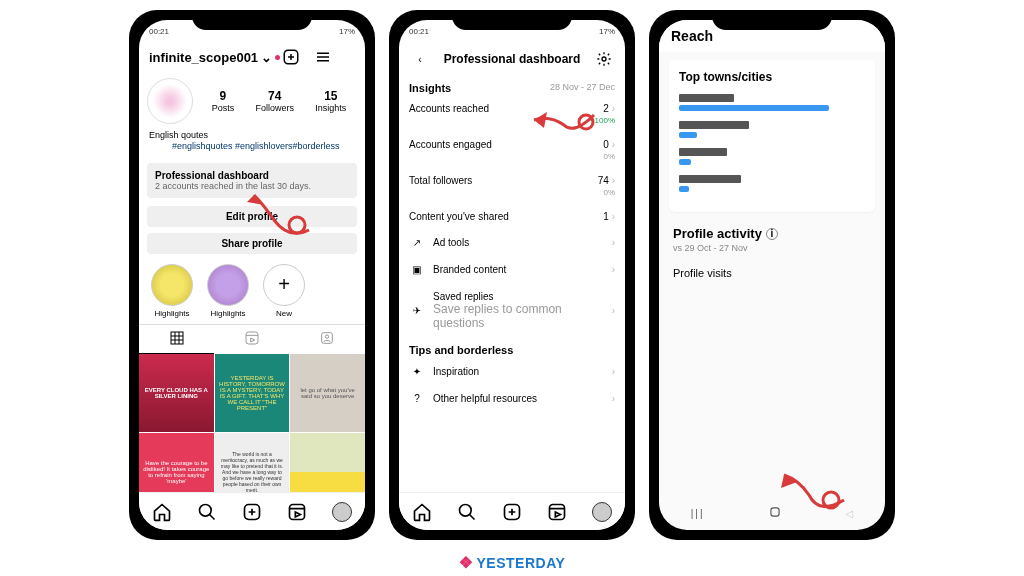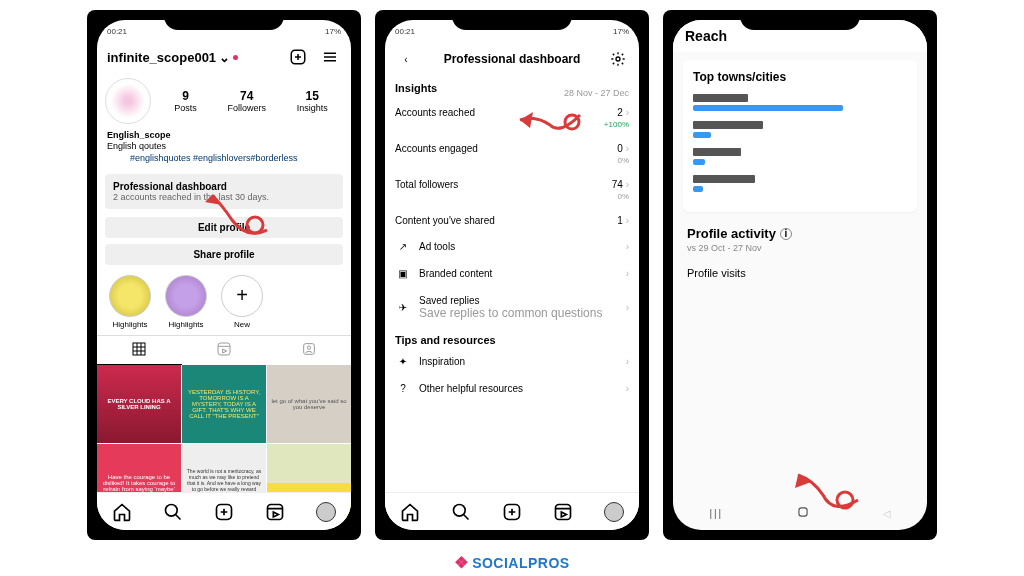--- a/index.html
+++ b/index.html
@@ -8,23 +8,23 @@
     background: #fff;
     font-family: -apple-system, Helvetica, Arial, sans-serif;
     position: relative;
     display: flex;
     justify-content: center;
     align-items: flex-start;
     gap: 14px;
     padding-top: 10px;
   }
   .phone {
-    width: 274px; height: 530px;
+    width: 246px; height: 530px;
     background: #000;
-    border-radius: 8px;
+    border-radius: 28px;
     padding: 10px;
     position: relative;
   }
   .screen {
     width: 100%; height: 100%;
     background: #fff;
     border-radius: 28px;
     overflow: hidden;
     position: relative;
     font-size: 10px;
@@ -37,21 +37,21 @@
     background: #000;
     border-radius: 0 0 14px 14px;
     z-index: 50;
   }
   .statusbar {
     height: 22px;
     display: flex; justify-content: space-between; align-items: center;
     padding: 0 10px; font-size: 8px; color: #333;
   }
   .header {
-    display: flex; align-items: center; justify-content: space-between;
+    display: flex; align-items: center; 
     padding: 4px 10px;
   }
   .username { font-weight: 700; font-size: 13px; display:flex; align-items:center; gap:3px;}
   .reddot { width:5px; height:5px; background:#e1306c; border-radius:50%; }
   .icon-btn { width:22px; height:22px; display:flex; align-items:center; justify-content:center;}
   .stats-row {
     display: flex; padding: 6px 8px; gap: 8px; align-items:center;
   }
   .avatar {
     width: 46px; height: 46px; border-radius: 50%;
@@ -88,21 +88,21 @@
     background:#fff; border-top:1px solid #eee;
     display:flex; justify-content:space-around; align-items:center;
   }
   .navbar .nv { width:20px; height:20px; display:flex; align-items:center; justify-content:center;}
   .navbar .avatar-sm { width:20px; height:20px; border-radius:50%; background:#ccc; border:1px solid #333;}
 
   
   .p2-header { display:flex; align-items:center; justify-content:space-between; padding:6px 10px;}
   .p2-title { font-weight:700; font-size:12px; flex:1; text-align:center;}
   .section-hdr { display:flex; justify-content:space-between; padding: 6px 10px 2px; font-weight:700; font-size:11px;}
-  .date-range { font-size:9px; color:#999; font-weight:400;margin-top:6px;}
+  .date-range { font-size:9px; color:#999; font-weight:400;}
   .insight-row { display:flex; justify-content:space-between; padding:7px 10px; font-size:10px; border-bottom:0; }
   .insight-row .rval { text-align:right; }
   .insight-row .pct { font-size:8px; }
   .pct.green { color:#1fa35a; }
   .pct.grey { color:#999; }
   .chev { color:#bbb; font-size:10px; }
   .seeall { color:#0095f6; font-size:10px; font-weight:600;}
   .tool-row { display:flex; align-items:center; gap:8px; padding:8px 10px; font-size:10px;}
   .tool-row .sub { color:#999; font-size:12px; }
   .tool-icon { width:16px; text-align:center;}
@@ -177,21 +177,20 @@
           <div class="num">74</div>
           <div class="lbl">Followers</div>
         </div>
         <div class="stat">
           <div class="num">15</div>
           <div class="lbl">Insights</div>
         </div>
       </div>
     </div>
     <div class="bio">
-      <div style="font-weight:600">English_scope</div>
       <div>English qoutes</div>
       <div class="hashtags">#englishquotes #englishlovers#borderless</div>
     </div>
     <div class="card">
       <div class="title">Professional dashboard</div>
       <div style="color:#666">2 accounts reached in the last 30 days.</div>
     </div>
     <div class="btn-row">
       <div class="pill-btn">Edit profile</div>
       <div class="pill-btn">Share profile</div>
@@ -336,21 +335,21 @@
     <span style="flex:1">Branded content</span>
     <span class="chev">›</span>
         </div>
         <div class="tool-row">
           <span class="tool-icon">✈</span>
     <span style="flex:1">Saved replies<div class="sub">Save replies to common questions</div></span>
     <span class="chev">›</span>
         </div>
       </div>
     <div class="section-hdr">
-      <span>Tips and resources</span>
+      <span>Tips and borderless</span>
     </div>
     <div id="tips-list">
         <div class="tool-row">
           <span class="tool-icon">✦</span>
     <span style="flex:1">Inspiration</span>
     <span class="chev">›</span>
         </div>
         <div class="tool-row">
           <span class="tool-icon">?</span>
     <span style="flex:1">Other helpful resources</span>
@@ -438,14 +437,14 @@
     <svg class="arrow" style="left:100px;top:440px" width="110" height="60">
       <path d="M85 40 Q 60 55 50 35 Q 40 20 25 15" fill="none" stroke="#d93a3a" stroke-width="3"></path>
       <circle cx="72" cy="40" r="8" fill="none" stroke="#d93a3a" stroke-width="3"></circle>
       <polygon points="25,15 38,22 22,28" fill="#d93a3a"></polygon>
     </svg>
   </div>
 </div>
 
 <div class="logo">
   <span class="mark">❖</span>
-  <span>SOCIALPROS</span>
+  <span>YESTERDAY</span>
 </div>
 
 </body></html>

